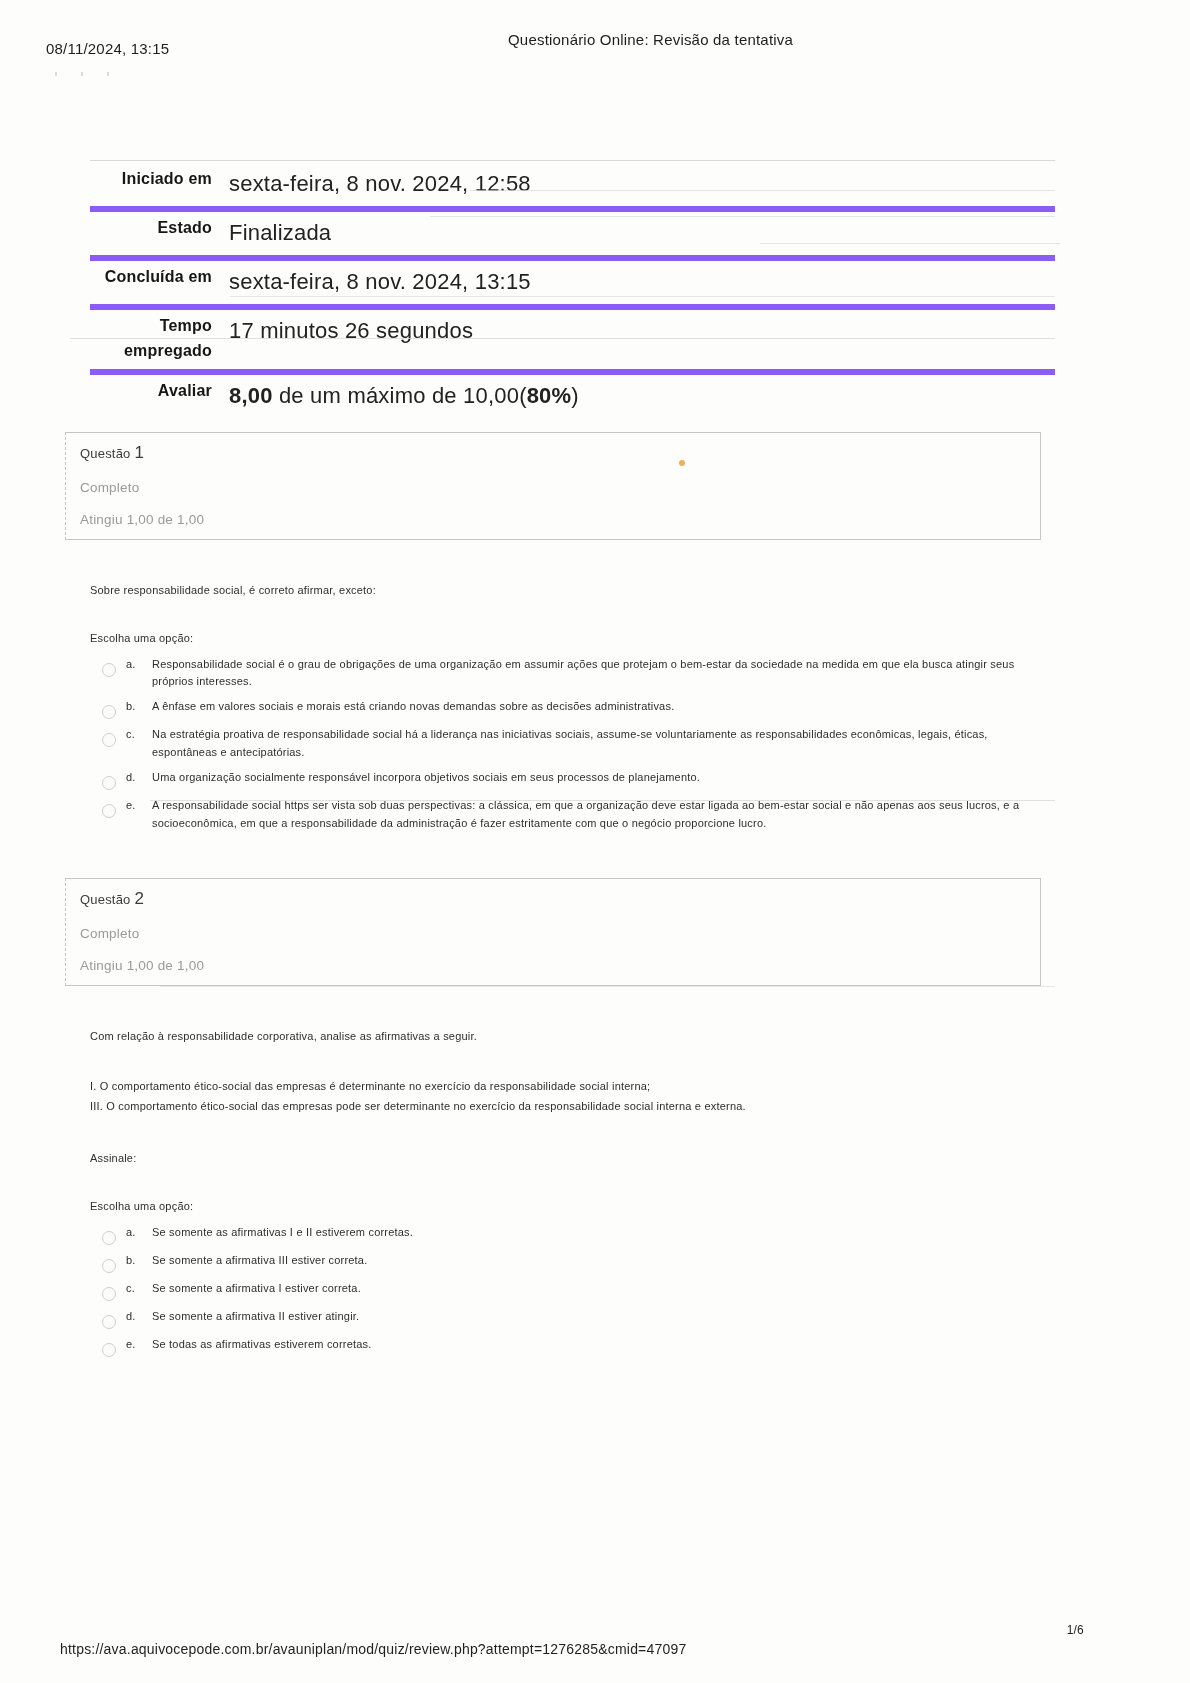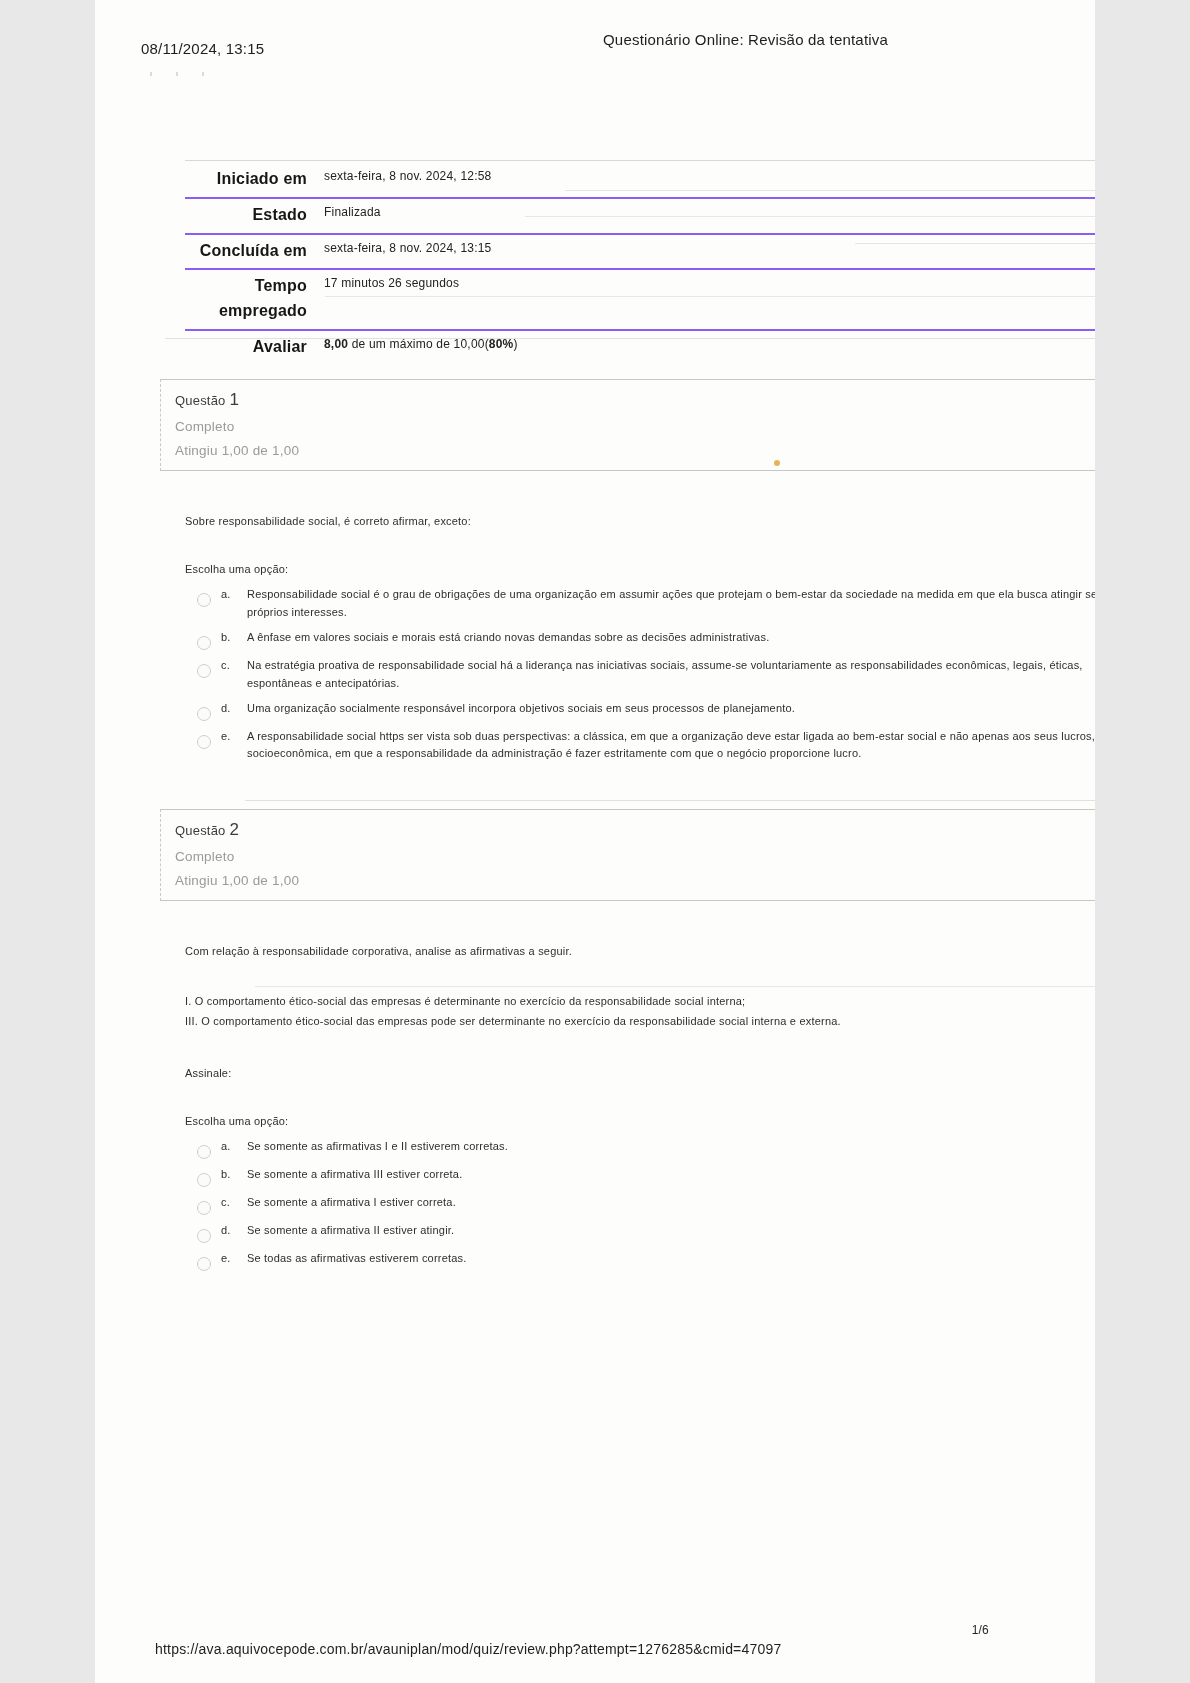--- a/index.html
+++ b/index.html
@@ -1,18 +1,18 @@
 <!DOCTYPE html>
 <html lang="pt-br"><head>
 <meta charset="utf-8">
 <style>
   html,body{margin:0;padding:0;background:#e8e8e8;}
   .sheet{
     position:relative;
-    width:1000px;height:1683px;
+    width:1190px;height:1683px;
     margin:0 auto;
     background:#fdfdfc;
     font-family:"Liberation Sans","DejaVu Sans",sans-serif;
     color:#2b2b2b;
     overflow:hidden;
     letter-spacing:.2px;
   }
   
   .hdr-date{position:absolute;left:46px;top:40px;font-size:15px;color:#1e1e1e;}
   .hdr-title{position:absolute;left:508px;top:31px;font-size:15px;color:#1e1e1e;}
@@ -25,34 +25,34 @@
   .s3{left:430px;top:216px;width:625px;opacity:.6;}
   .s4{left:760px;top:243px;width:300px;opacity:.7;}
   .s5{left:230px;top:296px;width:825px;opacity:.6;}
   .s6{left:70px;top:338px;width:985px;opacity:.8;}
   .s7{left:150px;top:800px;width:905px;opacity:.8;}
   .s8{left:160px;top:986px;width:895px;opacity:.6;}
   .artifact-dot{position:absolute;left:679px;top:460px;width:6px;height:6px;border-radius:50%;
     background:#e8a33d;opacity:.85;}
   
   .summary{margin:163px 0 0 90px;width:965px;}
-  .srow{display:flex;align-items:flex-start;border-bottom:2px solid #8b5cf6;padding:4px 0 5px;}
+  .srow{display:flex;align-items:flex-start;border-bottom:6px solid #8b5cf6;padding:4px 0 5px;}
   .srow:last-child{border-bottom:none;}
   .slabel{width:122px;text-align:right;font-weight:bold;font-size:16px;color:#161616;line-height:1.55;}
-  .svalue{margin-left:17px;font-size:12px;color:#222;line-height:1.55;}
+  .svalue{margin-left:17px;font-size:22px;color:#222;line-height:1.55;}
   .b{font-weight:bold;}
   
   .qbox{
     margin-left:65px;width:976px;box-sizing:border-box;
     border:1px solid #c6c6c2;border-left:1px dashed #c9c9c5;
     padding:10px 14px 12px;background:#fdfdfc;
   }
   .qtitle{font-size:13px;font-weight:normal;color:#3c3c3c;}
   .qtitle .qnum{font-size:17px;margin-left:4px;}
-  .qmeta{font-size:13.5px;color:#9a9a97;margin-top:9px;}
+  .qmeta{font-size:13.5px;color:#9a9a97;margin-top:17px;}
   
   .qcontent{margin-left:90px;width:955px;font-size:11px;line-height:1.62;color:#2e2e2e;}
   .prompt{margin-top:42px;}
   .choose{margin-top:30px;}
   .opts{margin-top:8px;}
   .opt{display:flex;align-items:flex-start;margin:7px 0;}
   .radio{flex:0 0 12px;width:12px;height:12px;margin:7px 10px 0 12px;border-radius:50%;
     border:1px solid #cfcfcb;background:#fbfbfa;}
   .letter{flex:0 0 26px;color:#2e2e2e;}
   .otext{max-width:880px;}

